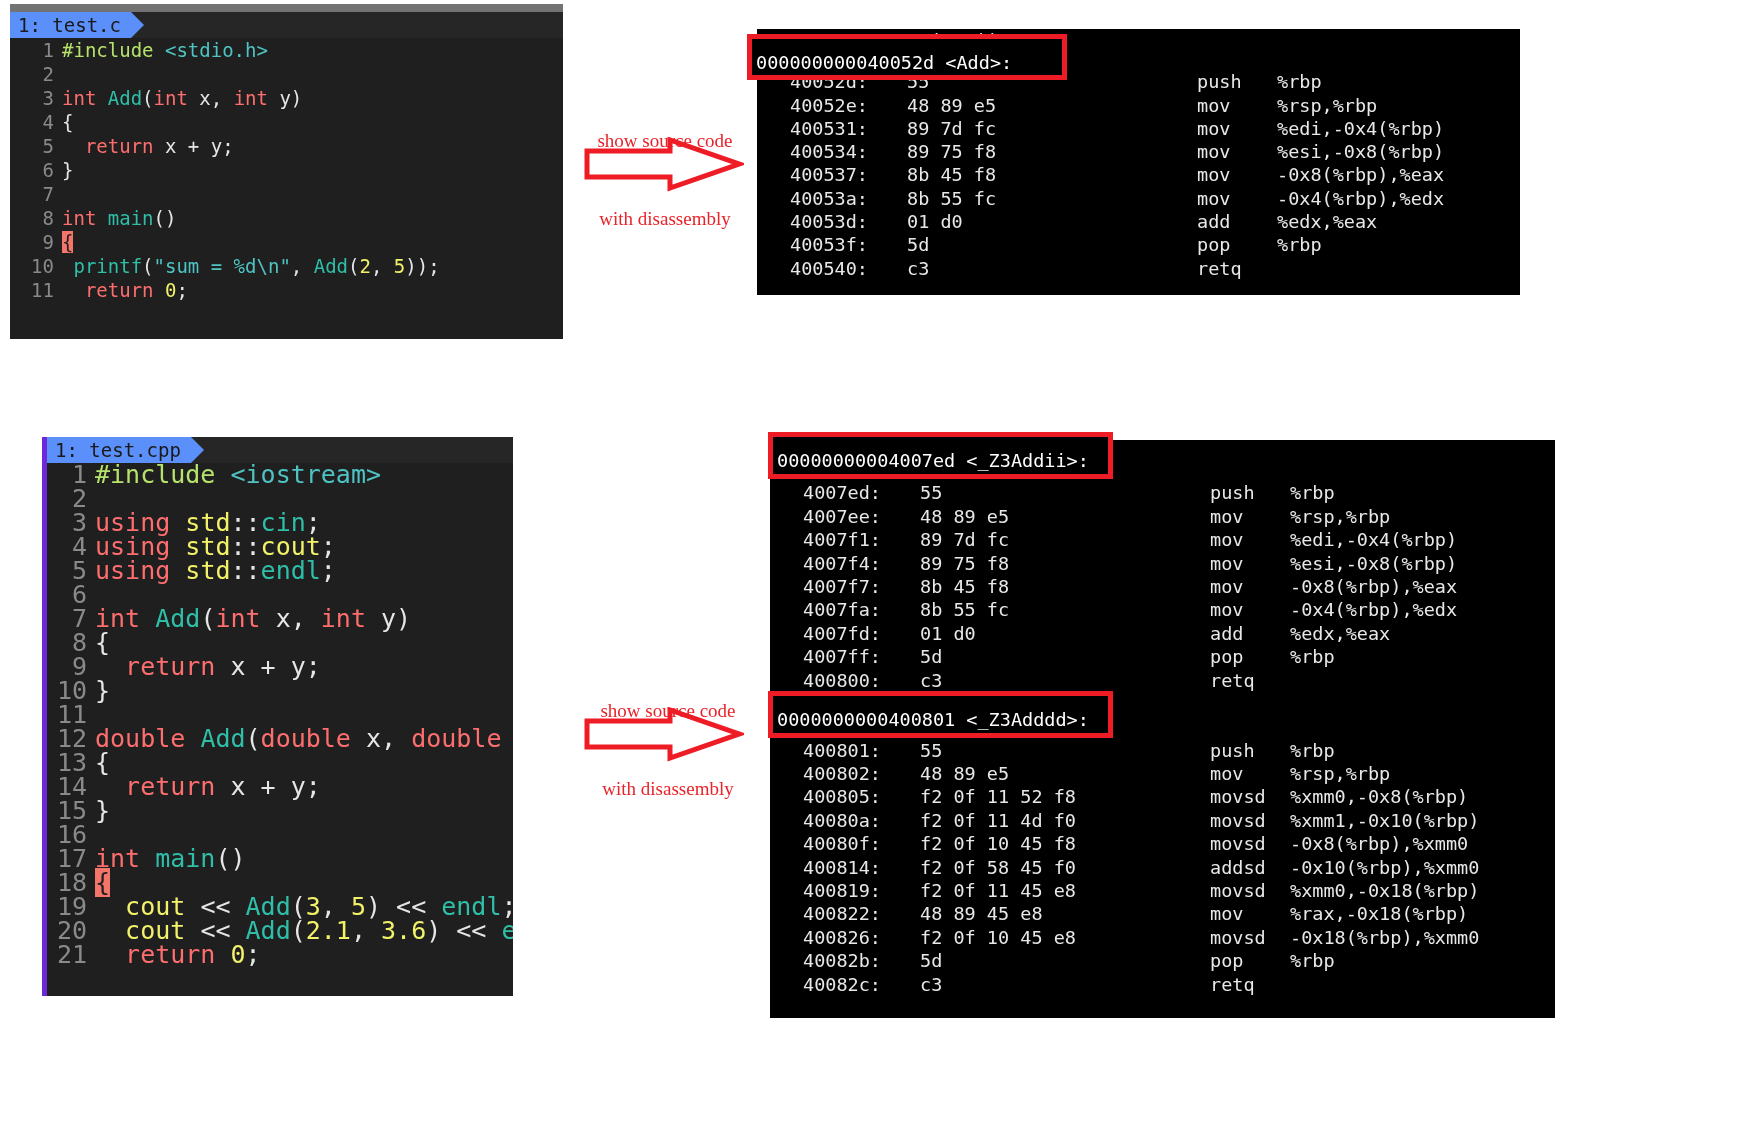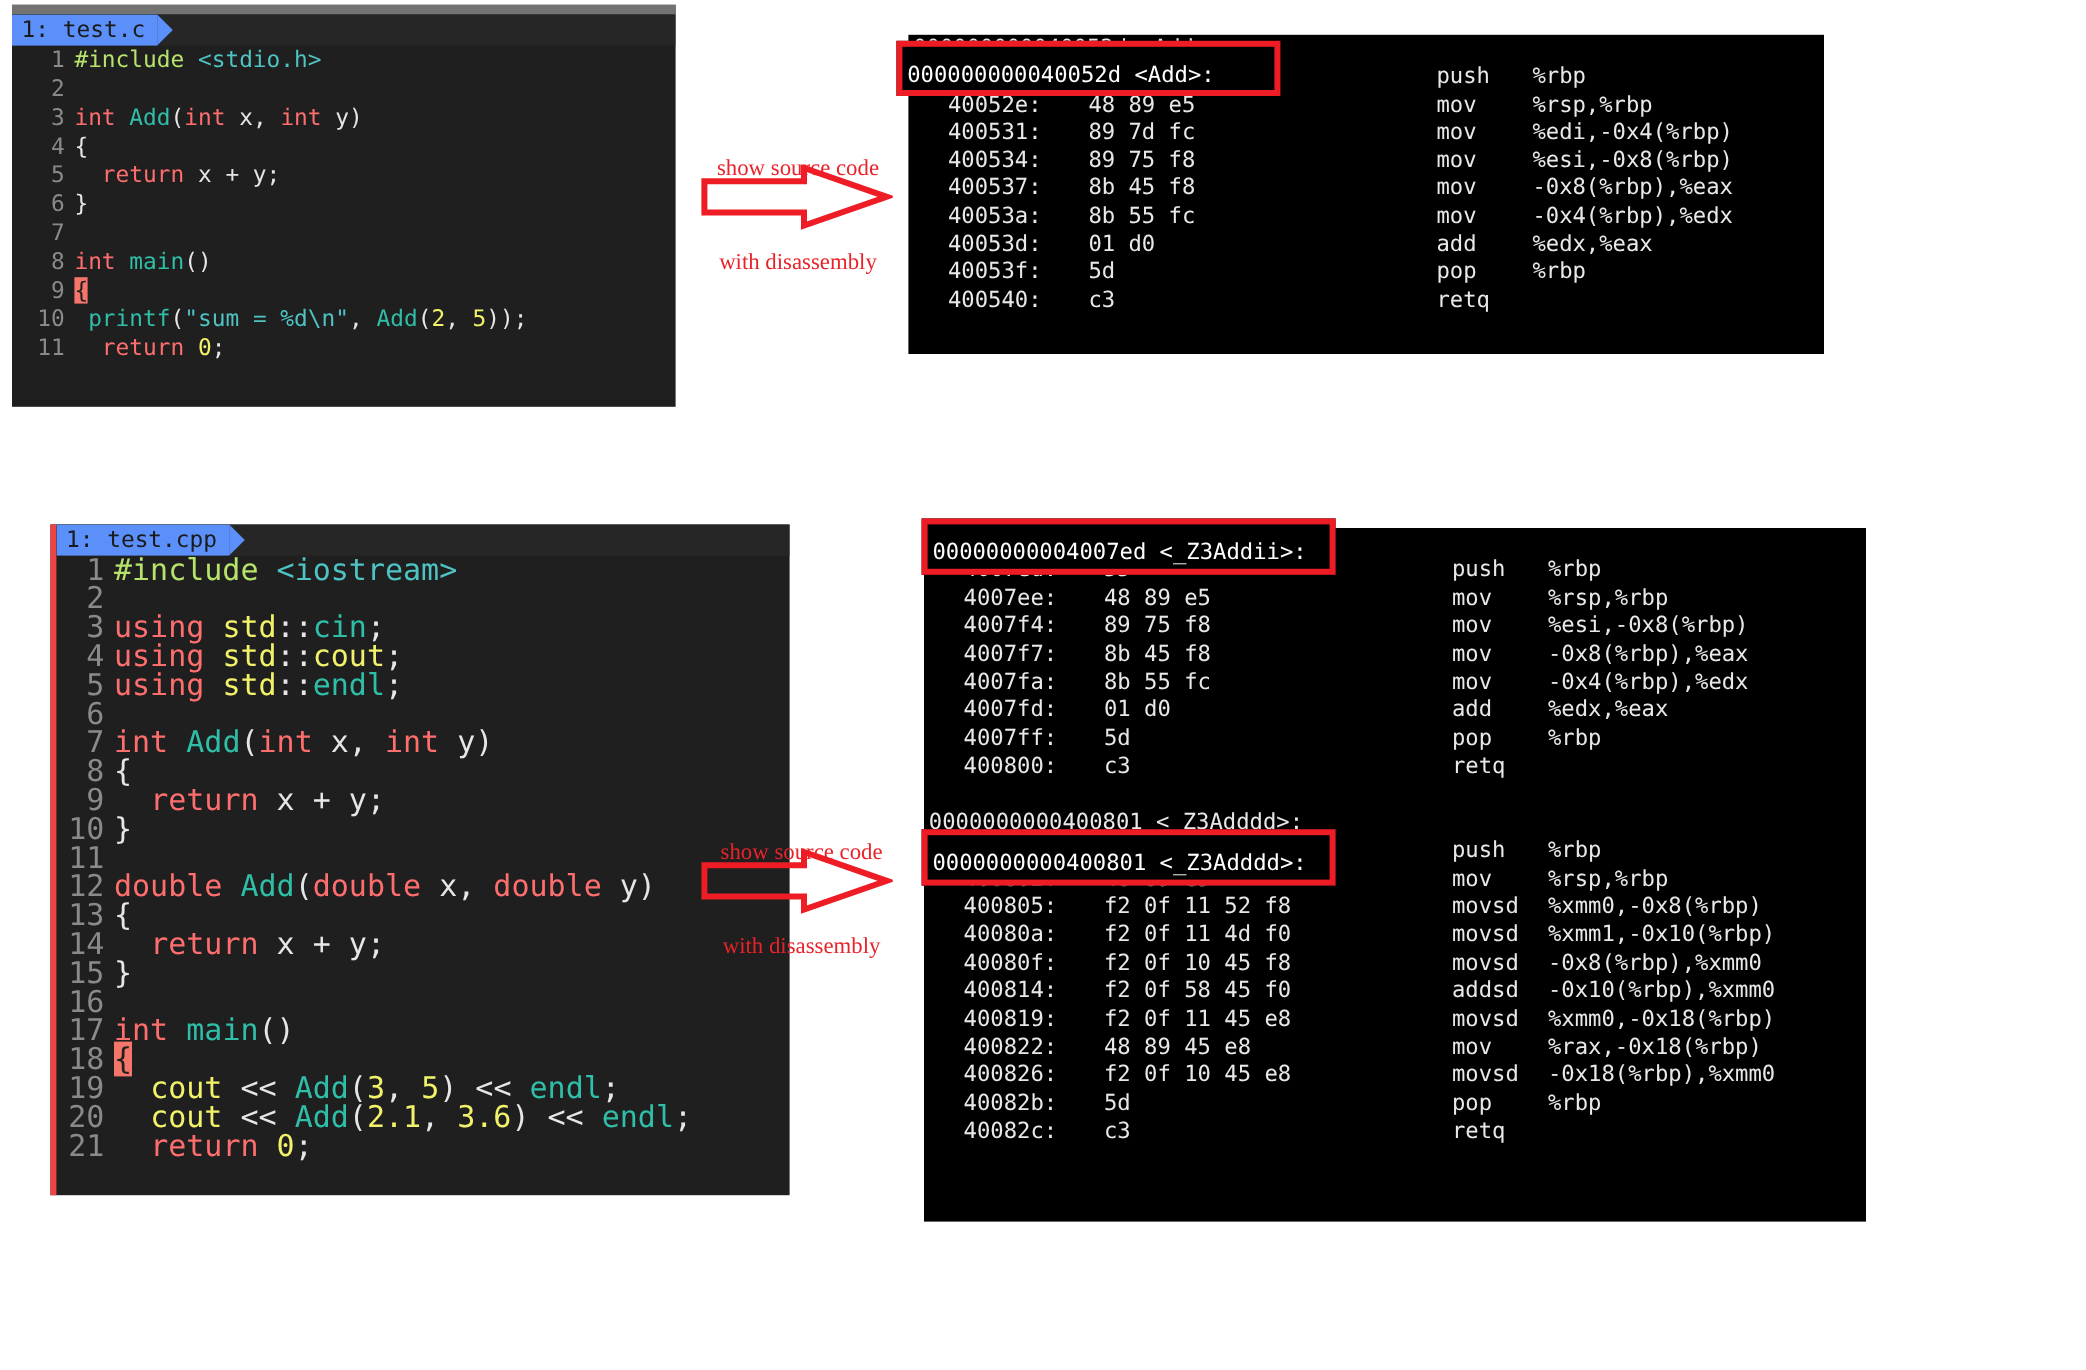--- a/index.html
+++ b/index.html
@@ -25,23 +25,23 @@
   .vim-panel.top {
     left: 10px;
     top: 4px;
     width: 553px;
     height: 335px;
     border-top: 8px solid #737373;
   }
   .vim-panel.bottom {
     left: 42px;
     top: 437px;
-    width: 616px;
+    width: 471px;
     height: 559px;
-    border-left: 5px solid #ef4444;
+    border-left: 5px solid #6d28d9;
   }
   .vim-tabline {
     height: 26px;
     background: #262626;
     position: relative;
   }
   .vim-tab {
     display: inline-block;
     position: relative;
     background: #5b8ff9;
@@ -138,21 +138,21 @@
   .dis-panel.bottom .dis-row {
     font-size: 18.5px;
     line-height: 23.4px;
     height: 23.4px;
   }
   .dis-head {
     padding-left: 4px;
   }
   .col-addr { display:inline-block; width: 150px; padding-left: 33px; box-sizing: border-box; }
   .col-bytes { display:inline-block; width: 290px; box-sizing: border-box; }
-  .col-mn   { display:inline-block; width: 80px; box-sizing: border-box; }
+  .col-mn   { display:inline-block; width: 80px; box-sizing: border-box; margin-top: 18px; }
   .col-op   { display:inline-block; }
   .dis-blank { height: 23.3px; }
   .red-box-fill {
     position: absolute;
     box-sizing: border-box;
     border: 5px solid #ee1c25;
     background: #000000;
   }
   .red-box-label {
     color: #ffffff;
@@ -208,20 +208,21 @@
       <div class="dis-row"><span class="col-addr">40053f:</span><span class="col-bytes">5d</span><span class="col-mn">pop</span><span class="col-op">%rbp</span></div>
       <div class="dis-row"><span class="col-addr">400540:</span><span class="col-bytes">c3</span><span class="col-mn">retq</span><span class="col-op"></span></div>
     </div>
 </div>
 
 <div class="dis-panel bottom">
   <div class="dis-row dis-head">00000000004007ed &lt;_Z3Addii&gt;:</div>
   <div id="dis-bot-1">
       <div class="dis-row"><span class="col-addr">4007ed:</span><span class="col-bytes">55</span><span class="col-mn">push</span><span class="col-op">%rbp</span></div>
       <div class="dis-row"><span class="col-addr">4007ee:</span><span class="col-bytes">48 89 e5</span><span class="col-mn">mov</span><span class="col-op">%rsp,%rbp</span></div>
+      <div class="dis-row"><span class="col-addr">4007f1:</span><span class="col-bytes">89 7d fc</span><span class="col-mn">mov</span><span class="col-op">%edi,-0x4(%rbp)</span></div>
       <div class="dis-row"><span class="col-addr">4007f4:</span><span class="col-bytes">89 75 f8</span><span class="col-mn">mov</span><span class="col-op">%esi,-0x8(%rbp)</span></div>
       <div class="dis-row"><span class="col-addr">4007f7:</span><span class="col-bytes">8b 45 f8</span><span class="col-mn">mov</span><span class="col-op">-0x8(%rbp),%eax</span></div>
       <div class="dis-row"><span class="col-addr">4007fa:</span><span class="col-bytes">8b 55 fc</span><span class="col-mn">mov</span><span class="col-op">-0x4(%rbp),%edx</span></div>
       <div class="dis-row"><span class="col-addr">4007fd:</span><span class="col-bytes">01 d0</span><span class="col-mn">add</span><span class="col-op">%edx,%eax</span></div>
       <div class="dis-row"><span class="col-addr">4007ff:</span><span class="col-bytes">5d</span><span class="col-mn">pop</span><span class="col-op">%rbp</span></div>
       <div class="dis-row"><span class="col-addr">400800:</span><span class="col-bytes">c3</span><span class="col-mn">retq</span><span class="col-op"></span></div>
     </div>
   <div class="dis-blank"></div>
   <div class="dis-row dis-head">0000000000400801 &lt;_Z3Adddd&gt;:</div>
   <div id="dis-bot-2">

